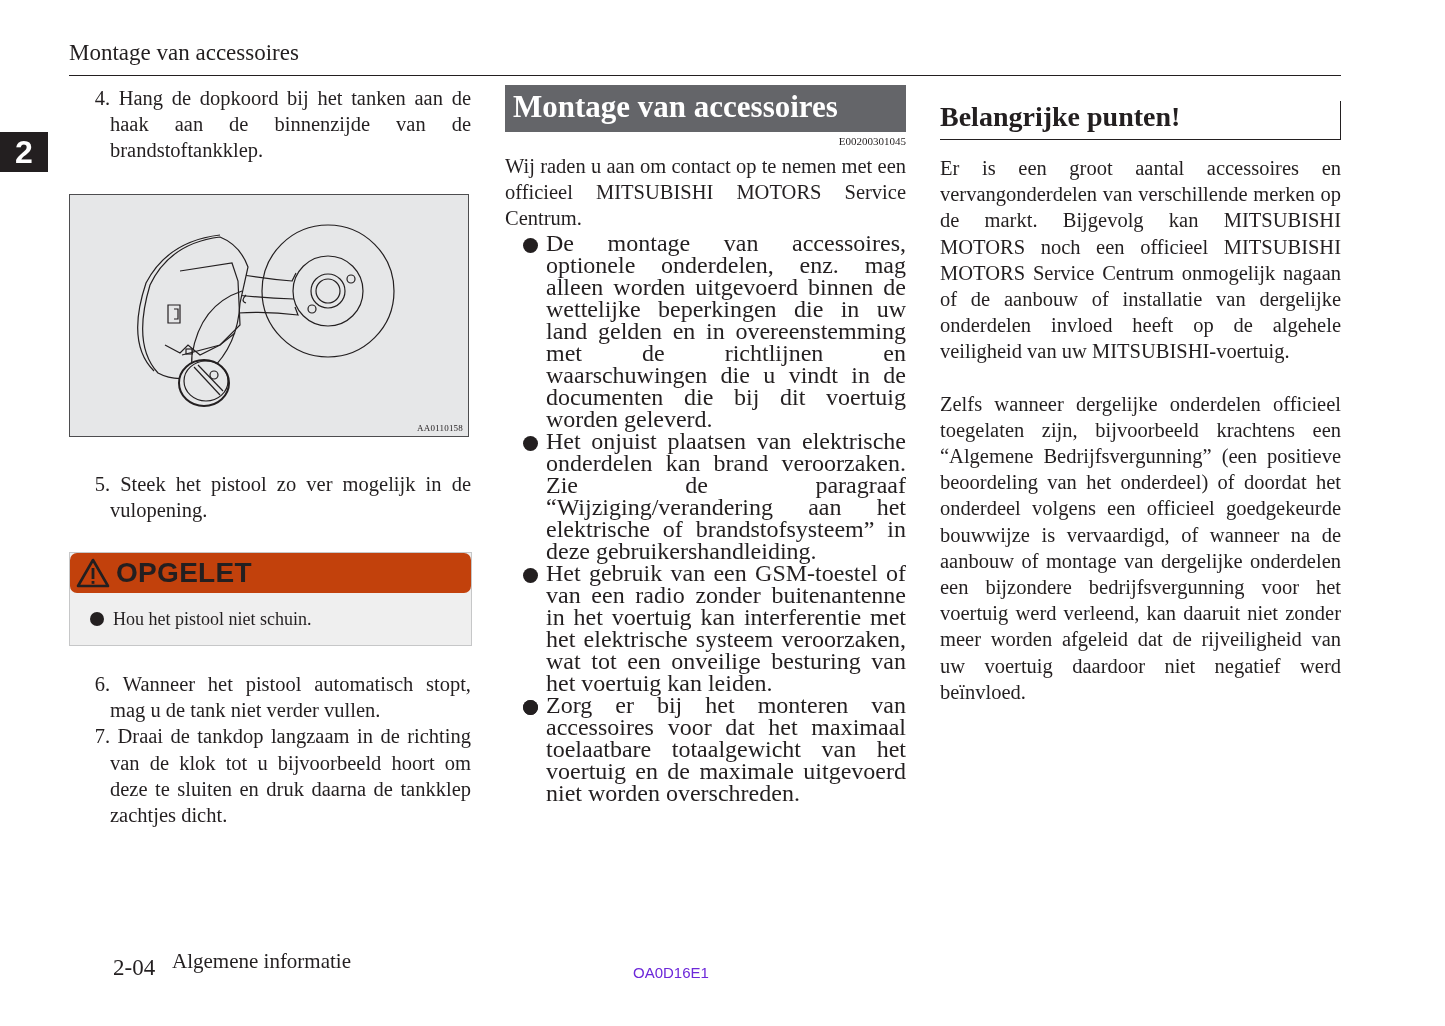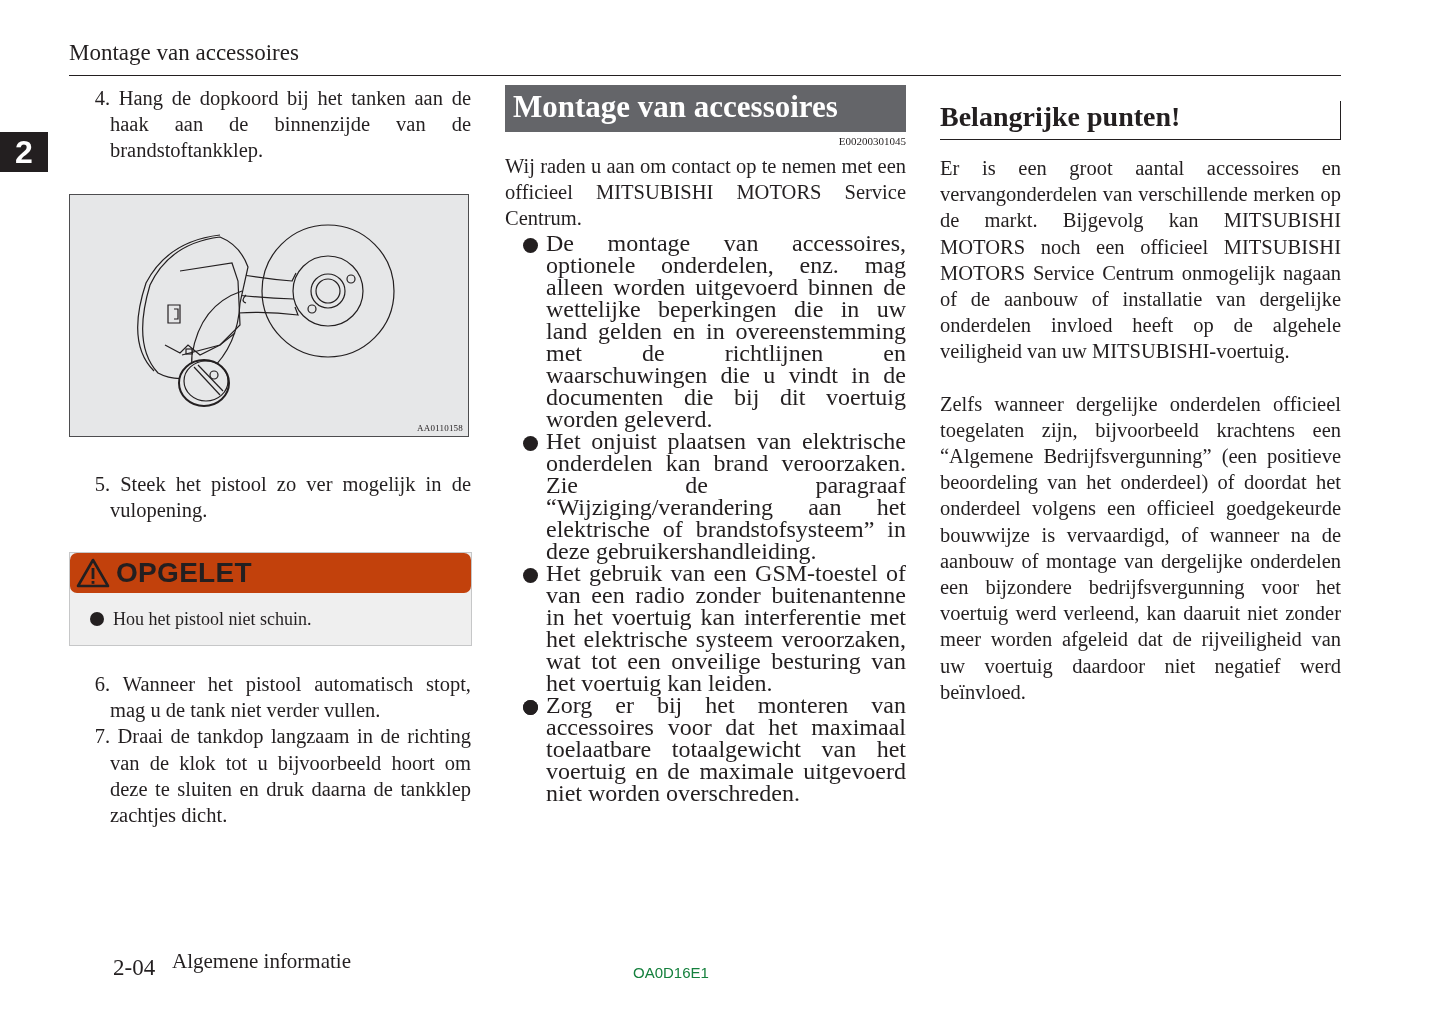--- a/index.html
+++ b/index.html
@@ -75,21 +75,21 @@
   }
 
   .folio {
     position: absolute; left: 69px; top: 953px; font-size: 23px; line-height: 30px; margin-left: 44px;
   }
   .folio-section {
     position: absolute; left: 172px; top: 946px; font-size: 21px; line-height: 30px;
   }
   .doc-code {
     position: absolute; left: 633px; top: 964px;
-    font-family: "Liberation Sans", sans-serif; font-size: 15px; color: #15803d;
+    font-family: "Liberation Sans", sans-serif; font-size: 15px; color: #6d28d9;
   }
 </style>
 </head>
 <body>
 
 <div class="running-head">Montage van accessoires</div>
 <div class="head-rule"></div>
 <div class="chapter-tab">2</div>
 
 <div class="col col-left">

